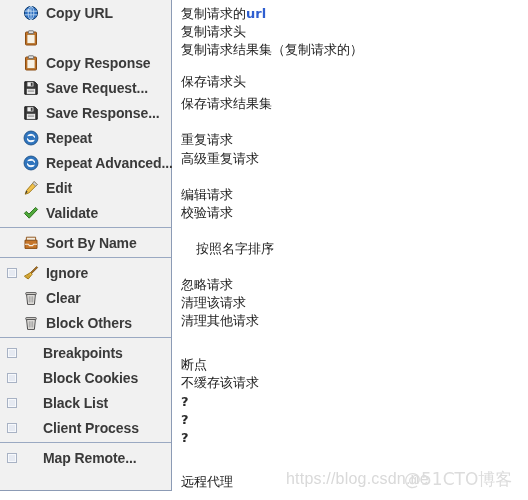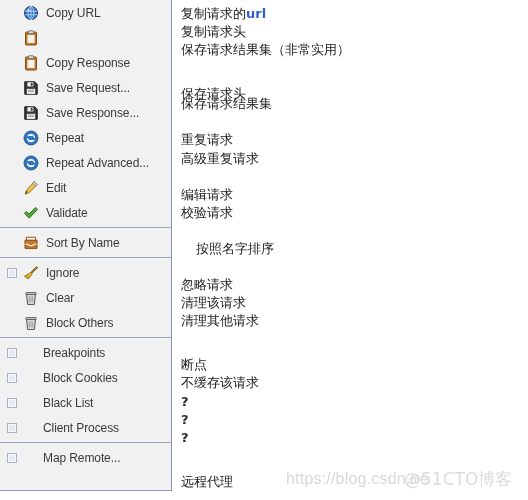--- a/index.html
+++ b/index.html
@@ -39,22 +39,22 @@
 
   .menu-item {
     height: 25px;
     display: flex;
     align-items: center;
     padding-left: 4px;
     box-sizing: border-box;
     white-space: nowrap;
   }
   .menu-item .label {
-    font-size: 12px;
-    font-weight: normal;
+    font-size: 14px;
+    font-weight: bold;
     color: #3a3a3a;
     letter-spacing: -0.1px;
   }
 
   
   .cb-slot {
     width: 15px;
     min-width: 15px;
     display: flex;
     align-items: center;
@@ -323,22 +323,22 @@
       </div>
       <div class="menu-item">
         <span class="text-indent-plain"></span>
       </div>
     </div>
   </div>
 
 <div id="annotation-layer">
     <div class="anno" style="left: 181px; top: 4px;"><span>复制请求的</span><span class="url-blue">url</span></div>
     <div class="anno" style="left: 181px; top: 22px;">复制请求头</div>
-    <div class="anno" style="left: 181px; top: 40px;">保存请求结果集（非常实用）</div>
-    <div class="anno" style="left: 181px; top: 84px;">保存请求头</div>
+    <div class="anno" style="left: 181px; top: 40px;">复制请求结果集（复制请求的）</div>
+    <div class="anno" style="left: 181px; top: 72px;">保存请求头</div>
     <div class="anno" style="left: 181px; top: 94px;">保存请求结果集</div>
     <div class="anno" style="left: 181px; top: 130px;">重复请求</div>
     <div class="anno" style="left: 181px; top: 149px;">高级重复请求</div>
     <div class="anno" style="left: 181px; top: 185px;">编辑请求</div>
     <div class="anno" style="left: 181px; top: 203px;">校验请求</div>
     <div class="anno" style="left: 196px; top: 239px;">按照名字排序</div>
     <div class="anno" style="left: 181px; top: 275px;">忽略请求</div>
     <div class="anno" style="left: 181px; top: 293px;">清理该请求</div>
     <div class="anno" style="left: 181px; top: 311px;">清理其他请求</div>
     <div class="anno" style="left: 181px; top: 355px;">断点</div>

